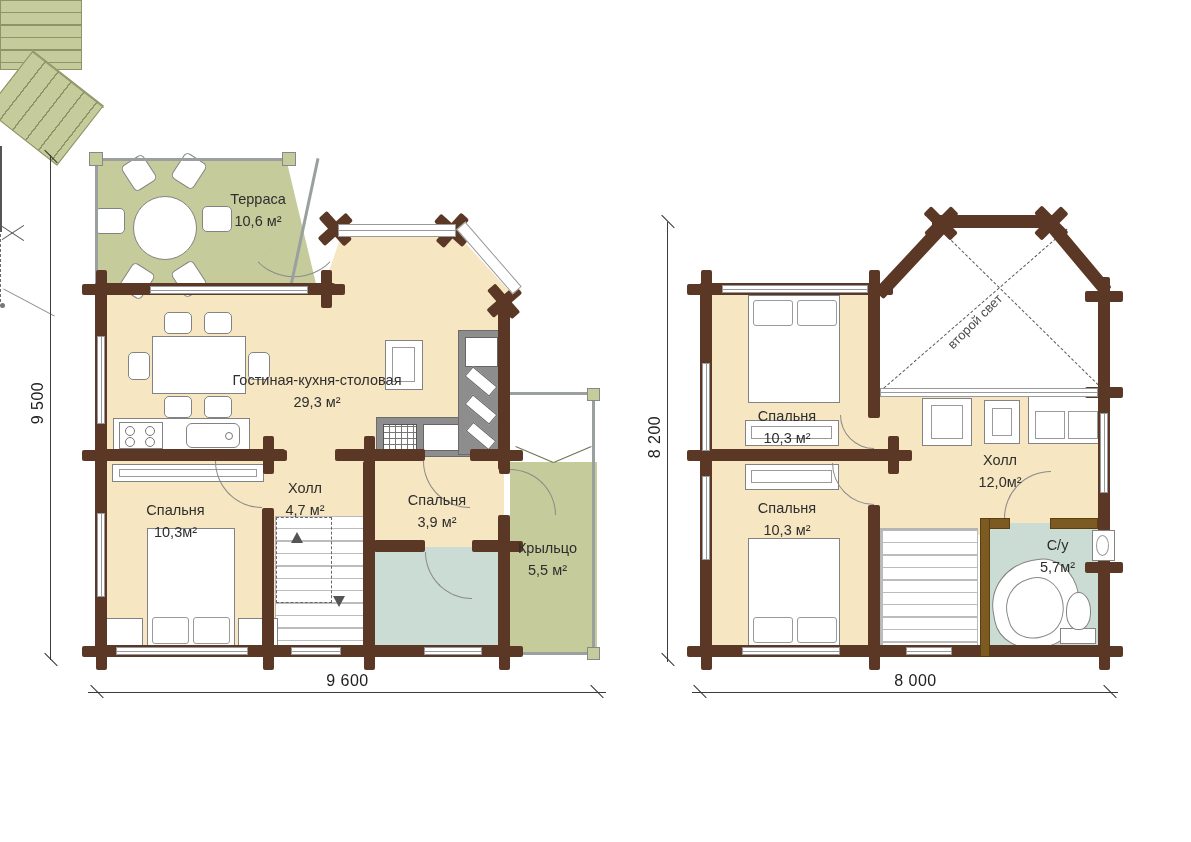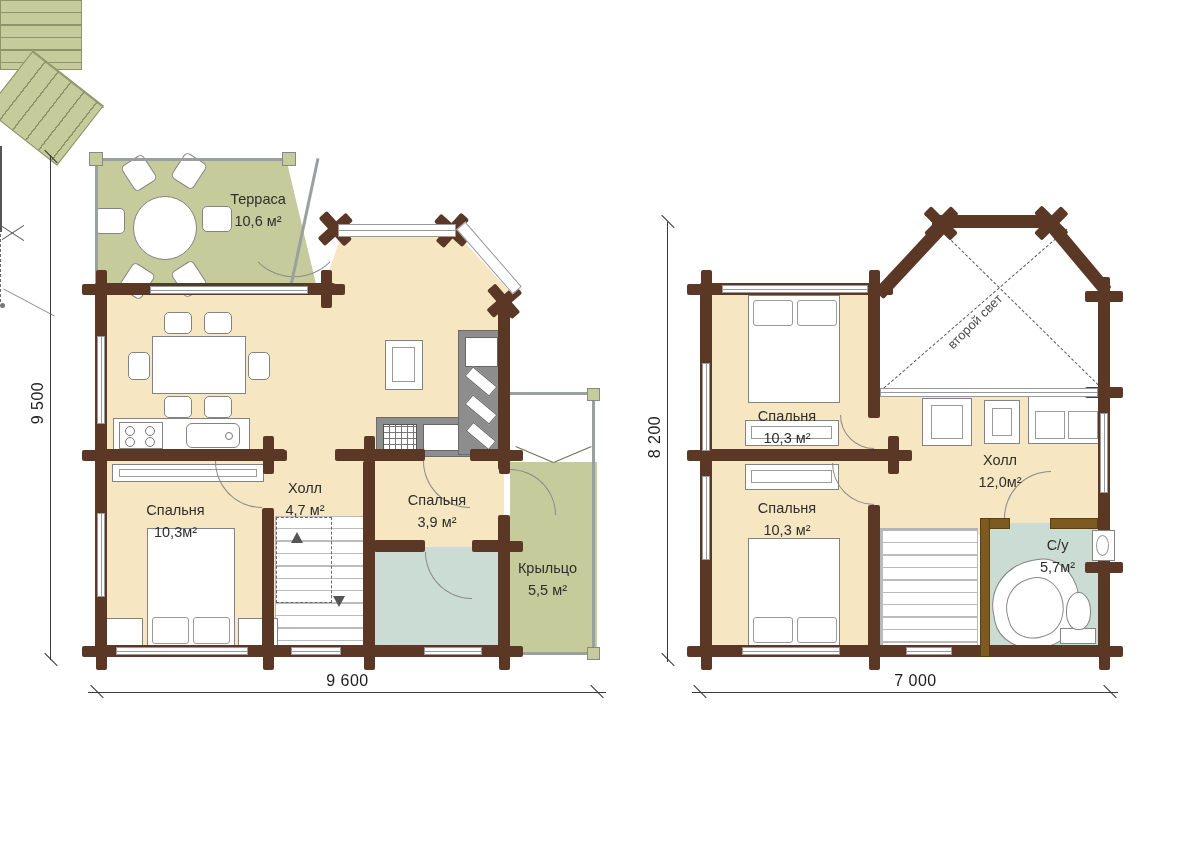--- a/index.html
+++ b/index.html
@@ -185,33 +185,37 @@
   <div class="rail" style="left:510px;top:392px;width:85px;height:3px;"></div>
   <div class="rail" style="left:592px;top:392px;width:3px;height:263px;"></div>
   <div class="rail" style="left:510px;top:652px;width:87px;height:3px;"></div>
   <div class="post" style="left:587px;top:388px;width:13px;height:13px;"></div>
   <div class="post" style="left:587px;top:647px;width:13px;height:13px;"></div>
 
   <div class="lab" style="left:212px;top:189px;width:92px;">
     <div>Терраса</div>
     <div>10,6 м²</div>
   </div>
+  <div class="lab" style="left:222px;top:370px;width:190px;">
+    <div>Гостиная-кухня-столовая</div>
+    <div>29,3 м²</div>
+  </div>
   <div class="lab" style="left:128px;top:500px;width:95px;">
     <div>Спальня</div>
     <div>10,3м²</div>
   </div>
   <div class="lab" style="left:265px;top:478px;width:80px;">
     <div>Холл</div>
     <div>4,7 м²</div>
   </div>
   <div class="lab" style="left:393px;top:490px;width:88px;">
     <div>Спальня</div>
     <div>3,9 м²</div>
   </div>
-  <div class="lab" style="left:505px;top:538px;width:85px;margin-top:20px;">
+  <div class="lab" style="left:505px;top:538px;width:85px;">
     <div>Крыльцо</div>
     <div>5,5 м²</div>
   </div>
 
   <div class="floor beige" style="left:700px;top:283px;width:180px;height:175px;"></div>
   <div class="floor beige" style="left:700px;top:458px;width:180px;height:199px;"></div>
   <div class="floor beige" style="left:868px;top:390px;width:242px;height:145px;"></div>
   <div class="floor teal" style="left:983px;top:523px;width:127px;height:134px;"></div>
 
   <div class="dash" style="left:854px;top:308px;width:243px;transform:rotate(-41deg);"></div>
@@ -333,15 +337,15 @@
   <div class="dimtext" style="left:310px;top:672px;width:75px;">9 600</div>
 
   <div class="dline" style="left:667px;top:222px;width:0;height:440px;border-left:1.5px solid #3c3c3c;"></div>
   <div class="tick" style="left:659px;top:221px;"></div>
   <div class="tick" style="left:659px;top:659px;"></div>
   <div class="dimtext" style="left:627px;top:428px;width:56px;transform:rotate(-90deg);">8 200</div>
 
   <div class="dline" style="left:692px;top:692px;width:426px;height:0;border-top:1.5px solid #3c3c3c;"></div>
   <div class="tick" style="left:691px;top:691px;"></div>
   <div class="tick" style="left:1101px;top:691px;"></div>
-  <div class="dimtext" style="left:878px;top:672px;width:75px;">7 000</div>
+  <div class="dimtext" style="left:878px;top:672px;width:75px;">8 000</div>
 
 </div>
 
 </body></html>

